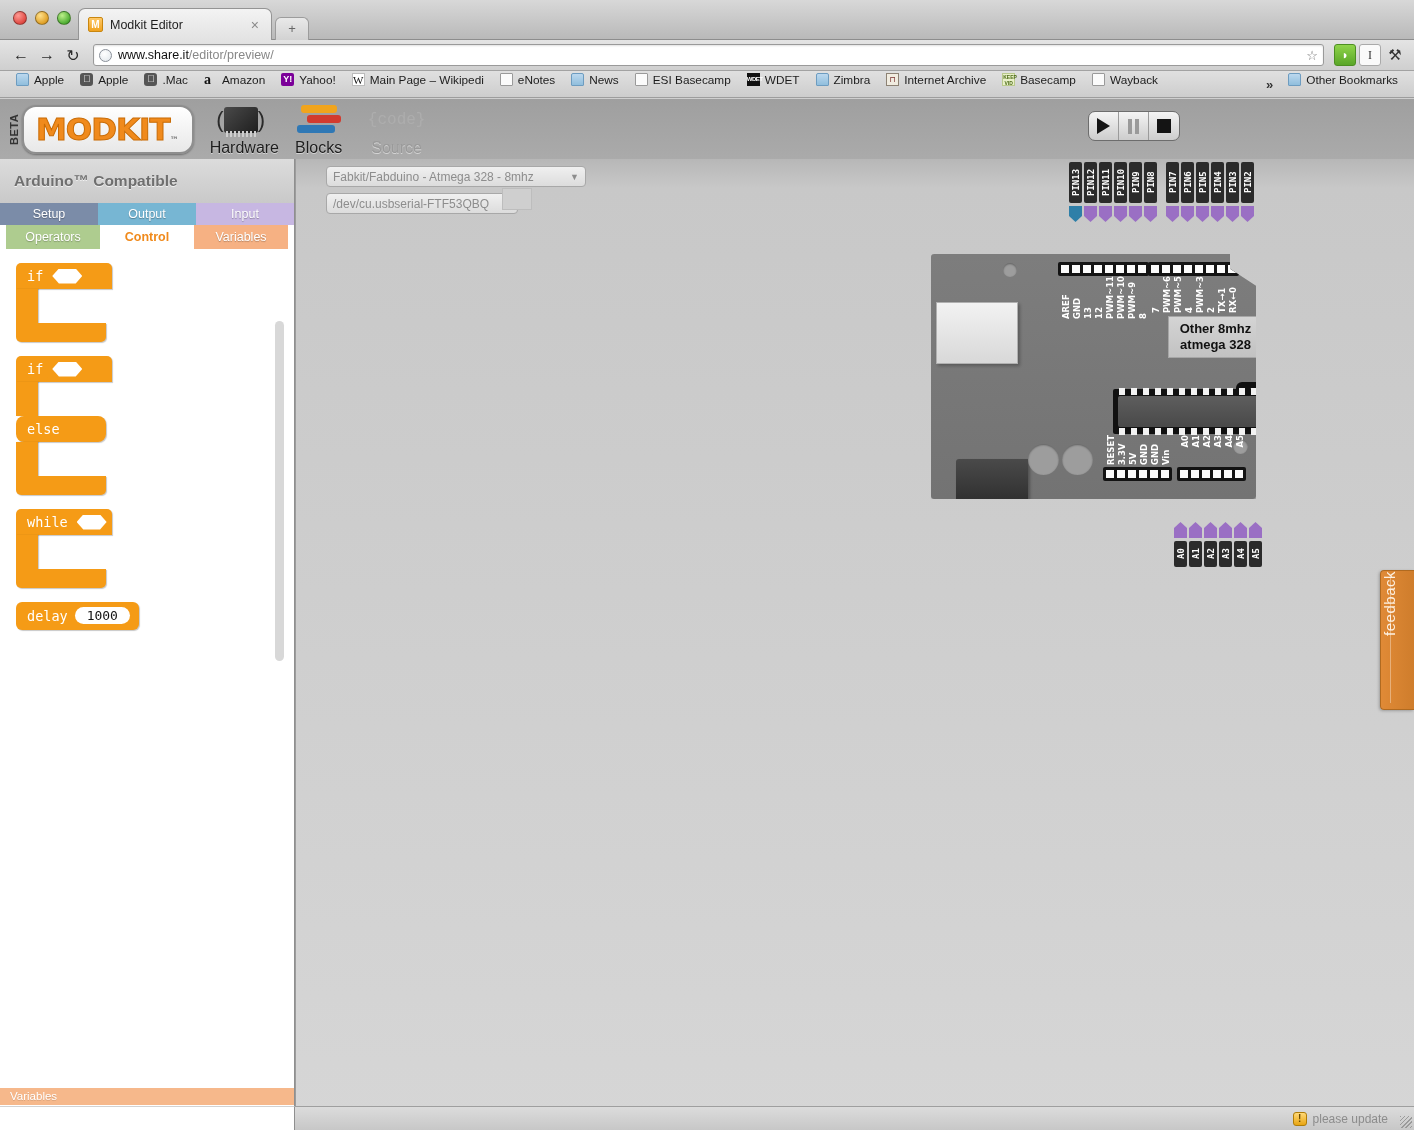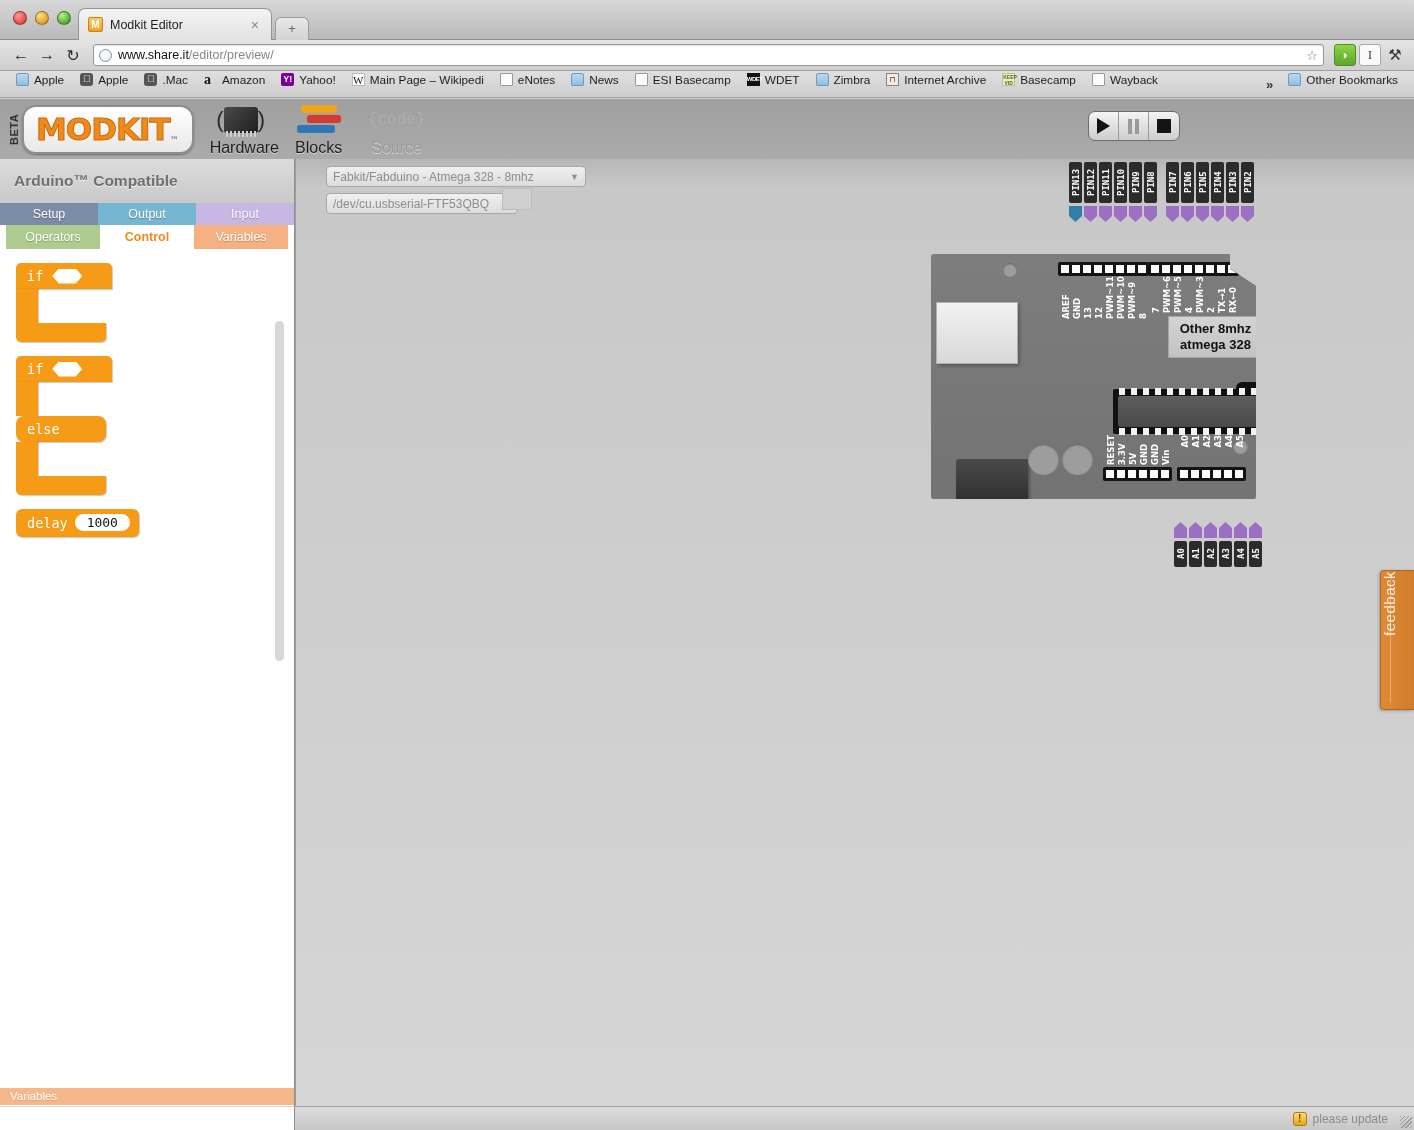--- a/index.html
+++ b/index.html
@@ -534,20 +534,30 @@
               <span class="hexslot"></span>
             </div>
             <div class="cb-arm"></div>
             <div class="cb-top" style="border-radius:8px">else</div>
             <div class="cb-arm"></div>
             <div class="cb-bot">
                 <div class="notch" style="top:19px"></div>
               </div>
           </div>
 
+          <div class="blk">
+            <div class="cb-top wide" style="display:flex;align-items:center;">
+              <span>while</span>
+              <span class="hexslot"></span>
+            </div>
+            <div class="cb-arm"></div>
+            <div class="cb-bot">
+                <div class="notch" style="top:19px"></div>
+              </div>
+          </div>
 
           <div class="blk">
             <span class="delayblk">
               <span class="dlabel">delay</span>
               <span class="dval">1000</span>
             </span>
           </div>
 
           <div class="sb-scroll"></div>
         </div>

